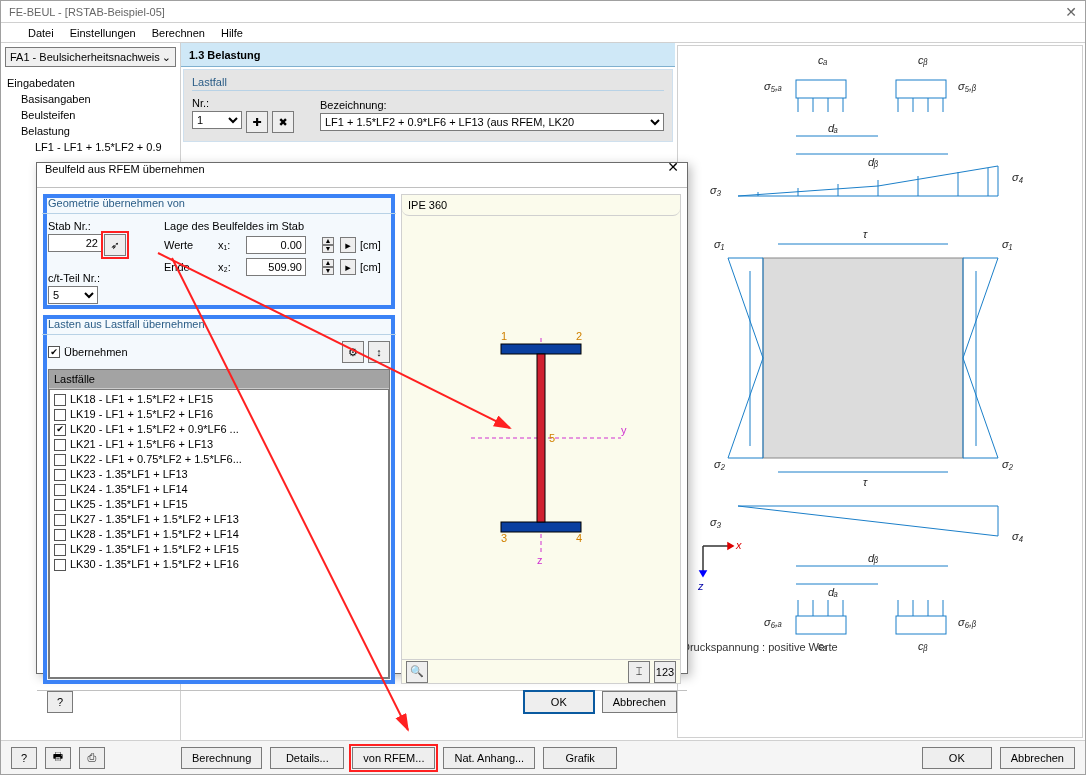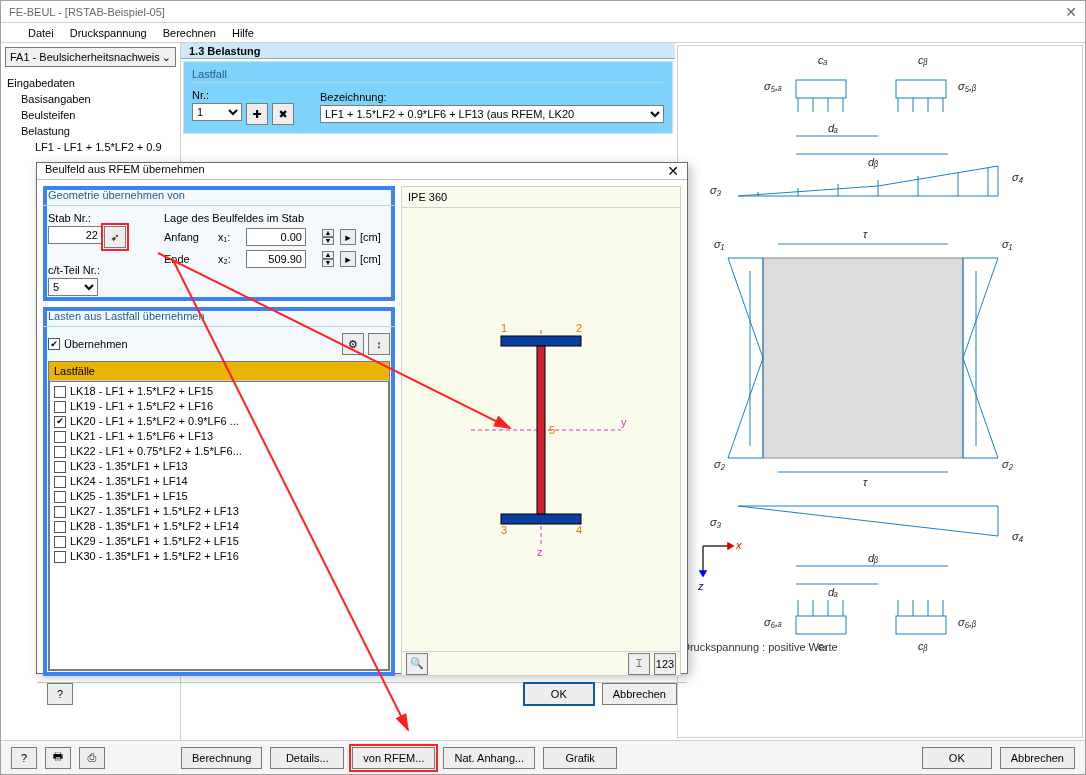--- a/index.html
+++ b/index.html
@@ -15,51 +15,51 @@
 
 .sidebar { border-right: 1px solid #d0d0d0; display: flex; flex-direction: column; }
 .sidebar .combo { margin: 4px; border: 1px solid #7a7a7a; height: 20px; display: flex; align-items: center; padding: 0 4px; background: #f0f0f0; }
 .sidebar .combo::after { content: "⌄"; margin-left: auto; }
 .tree { padding: 4px 6px; font-size: 11px; line-height: 16px; }
 .tree .node { white-space: nowrap; overflow: hidden; text-overflow: ellipsis; }
 .tree .indent1 { padding-left: 14px; }
 .tree .indent2 { padding-left: 28px; }
 
 .centercol { background: #fff; }
-.tabhdr { background: #cfe8f7; border-bottom: 1px solid #7fb0cf; height: 16px; display: flex; align-items: center; padding-left: 8px; font-weight: 600; }
-
-.lastfall { margin: 2px; border: 1px solid #cfe0ee; padding: 4px 8px 8px; background: #7dd3fc; }
+.tabhdr { background: #cfe8f7; border-bottom: 1px solid #7fb0cf; height: 24px; display: flex; align-items: center; padding-left: 8px; font-weight: 600; }
+
+.lastfall { margin: 2px; border: 1px solid #cfe0ee; padding: 4px 8px 8px; background: #e5e5e5; }
 .lastfall .grp { color: #2a5c86; border-bottom: 1px solid #b8d2e6; padding: 2px 0; margin-bottom: 6px; }
 .lastfall .row { display: flex; gap: 8px; align-items: center; }
 .miniselect { height: 18px; border: 1px solid #7a7a7a; background: #fff; }
 
 .diagram { border: 1px solid #d0d0d0; margin: 2px; background: #fff; position: relative; }
 .diagram svg { display: block; }
 
 .bottombar { border-top: 1px solid #d0d0d0; height: 34px; display: flex; align-items: center; padding: 0 10px; gap: 8px; background:#f5f5f5; }
 .btn { height: 22px; min-width: 74px; border: 1px solid #7a7a7a; background: #eee; padding: 0 10px; display: inline-flex; align-items: center; justify-content: center; cursor: pointer; }
 .btn.icon { min-width: 26px; padding: 0; }
 .highlight-red { outline: 2px solid #ff2020; outline-offset: 1px; }
 
 
 .dialog { position: absolute; left: 36px; top: 162px; width: 652px; height: 512px; border: 1px solid #6c6c6c; background: #fff; box-shadow: 3px 3px 10px rgba(0,0,0,.25); display: flex; flex-direction: column; z-index: 50; }
-.dialog .dtitle { height: 24px; display: flex; align-items: flex-start; padding: 0 8px; border-bottom: 1px solid #c0c0c0; }
+.dialog .dtitle { height: 24px; display: flex; align-items: flex-end; padding: 12px 8px; border-bottom: 1px solid #c0c0c0; }
 .dialog .dtitle .x { margin-left: auto; font-size: 14px; cursor: pointer; }
 .dialog .dbody { flex: 1; display: grid; grid-template-columns: 1fr 280px; gap: 6px; padding: 6px; }
 .group { border: 4px solid #3b82f6; background: #f4f9fd; padding: 1px; }
 .group .gt { color: #2a5c86; border-bottom: 1px solid #b8d2e6; margin: -6px -6px 6px; padding: 4px 6px; }
 .numinput { width: 60px; height: 18px; border: 1px solid #7a7a7a; text-align: right; padding-right: 3px; }
 .spin { display: inline-flex; align-items: center; gap: 16px; }
 .spin .arrows { width: 12px; display: grid; }
 .spin .arrows span { height: 8px; border: 1px solid #7a7a7a; font-size: 7px; text-align: center; line-height: 6px; background:#eee; cursor:pointer; }
 .checkbox { display:flex; align-items:center; gap:4px; line-height:15px; }
 .chk { width:12px; height:12px; border:1px solid #555; background:#fff; display:inline-flex; align-items:center; justify-content:center; font-size:9px; }
 .listbox { border:1px solid #7a7a7a; height: 289px; overflow-y:auto; background:#fff; padding:2px 4px; }
 .dialog .preview { border:1px solid #d0d0d0; background:#fbfbec; display:flex; flex-direction:column; }
-.preview .ptitle { padding:4px 6px; border-bottom:1px solid #d0d0d0; }
+.preview .ptitle { padding:4px 6px; border-bottom:1px solid #d0d0d0;border-radius:7px; }
 .preview .pbody { flex:1; display:flex; align-items:center; justify-content:center; }
 .preview .ptool { height:24px; border-top:1px solid #d0d0d0; display:flex; align-items:center; padding:0 4px; }
 .dialog .dbottom { height:34px; border-top:1px solid #c0c0c0; display:flex; align-items:center; padding:0 10px; gap:8px; }
 .btn.primary { border-color:#0a5aa0; outline:1px solid #0a5aa0; }
 
 
 .annot { position:absolute; inset:0; pointer-events:none; z-index:100; }
 
 .small-icon-btn { width:22px; height:22px; border:1px solid #7a7a7a; background:#eee; display:inline-flex; align-items:center; justify-content:center; cursor:pointer; }
 .diagram-caption { position:absolute; bottom:84px; left:4px; color:#333; }
@@ -67,21 +67,21 @@
 </head>
 <body>
 
 <div class="window">
   <div class="titlebar">
     <span>FE-BEUL - [RSTAB-Beispiel-05]</span>
     <span class="close">✕</span>
   </div>
   <div class="menubar">
     <span>Datei</span>
-    <span>Druckspannung</span>
+    <span>Einstellungen</span>
     <span>Berechnen</span>
     <span>Hilfe</span>
   </div>
 
   <div class="maingrid">
 
     <div class="sidebar">
       <div class="combo">
           <span>FA1 - Beulsicherheitsnachweis</span>
         </div>
@@ -253,21 +253,21 @@
             <div style="display:flex;gap:2px;margin-top:2px">
               <input class="numinput" style="width: 54px;" value="22">
               <span class="small-icon-btn highlight-red">➶</span>
             </div>
             <div style="margin-top:16px">c/t-Teil Nr.:</div>
             <select class="miniselect" style="width:50px;margin-top:2px"><option>5</option></select>
           </div>
           <div>
             <div>Lage des Beulfeldes im Stab</div>
             <div style="display:grid;grid-template-columns:50px 24px 1fr 16px 30px;gap:4px;align-items:center;margin-top:4px">
-              <span>Anfang</span>
+              <span>Werte</span>
               <span>x₁:</span>
               <span class="spin">
                   <input class="numinput" value="0.00" style="">
                   <span class="arrows">
                     <span>▲</span>
                     <span>▼</span>
                   </span>
                 </span>
               <span class="small-icon-btn" style="width:16px;height:16px">▸</span>
               <span>[cm]</span>
@@ -291,21 +291,21 @@
         <div style="display:flex;align-items:center">
           <label class="checkbox">
               <span class="chk">✔</span>
               <span>Übernehmen</span>
             </label>
           <span style="margin-left:auto;display:flex;gap:4px">
             <span class="small-icon-btn">⚙</span>
             <span class="small-icon-btn">↕</span>
           </span>
         </div>
-        <div style="border:1px solid #7a7a7a;background:#eab308;margin-top:6px">
+        <div style="border:1px solid #7a7a7a;background:#a3a3a3;margin-top:6px">
           <div style="padding:3px 5px;border-bottom:1px solid #ccc">Lastfälle</div>
           <div class="listbox" id="lflist">
               <div class="checkbox">
                 <span class="chk"></span>
                 <span>LK18 - LF1 + 1.5*LF2 + LF15</span>
               </div>
               <div class="checkbox">
                 <span class="chk"></span>
                 <span>LK19 - LF1 + 1.5*LF2 + LF16</span>
               </div>

